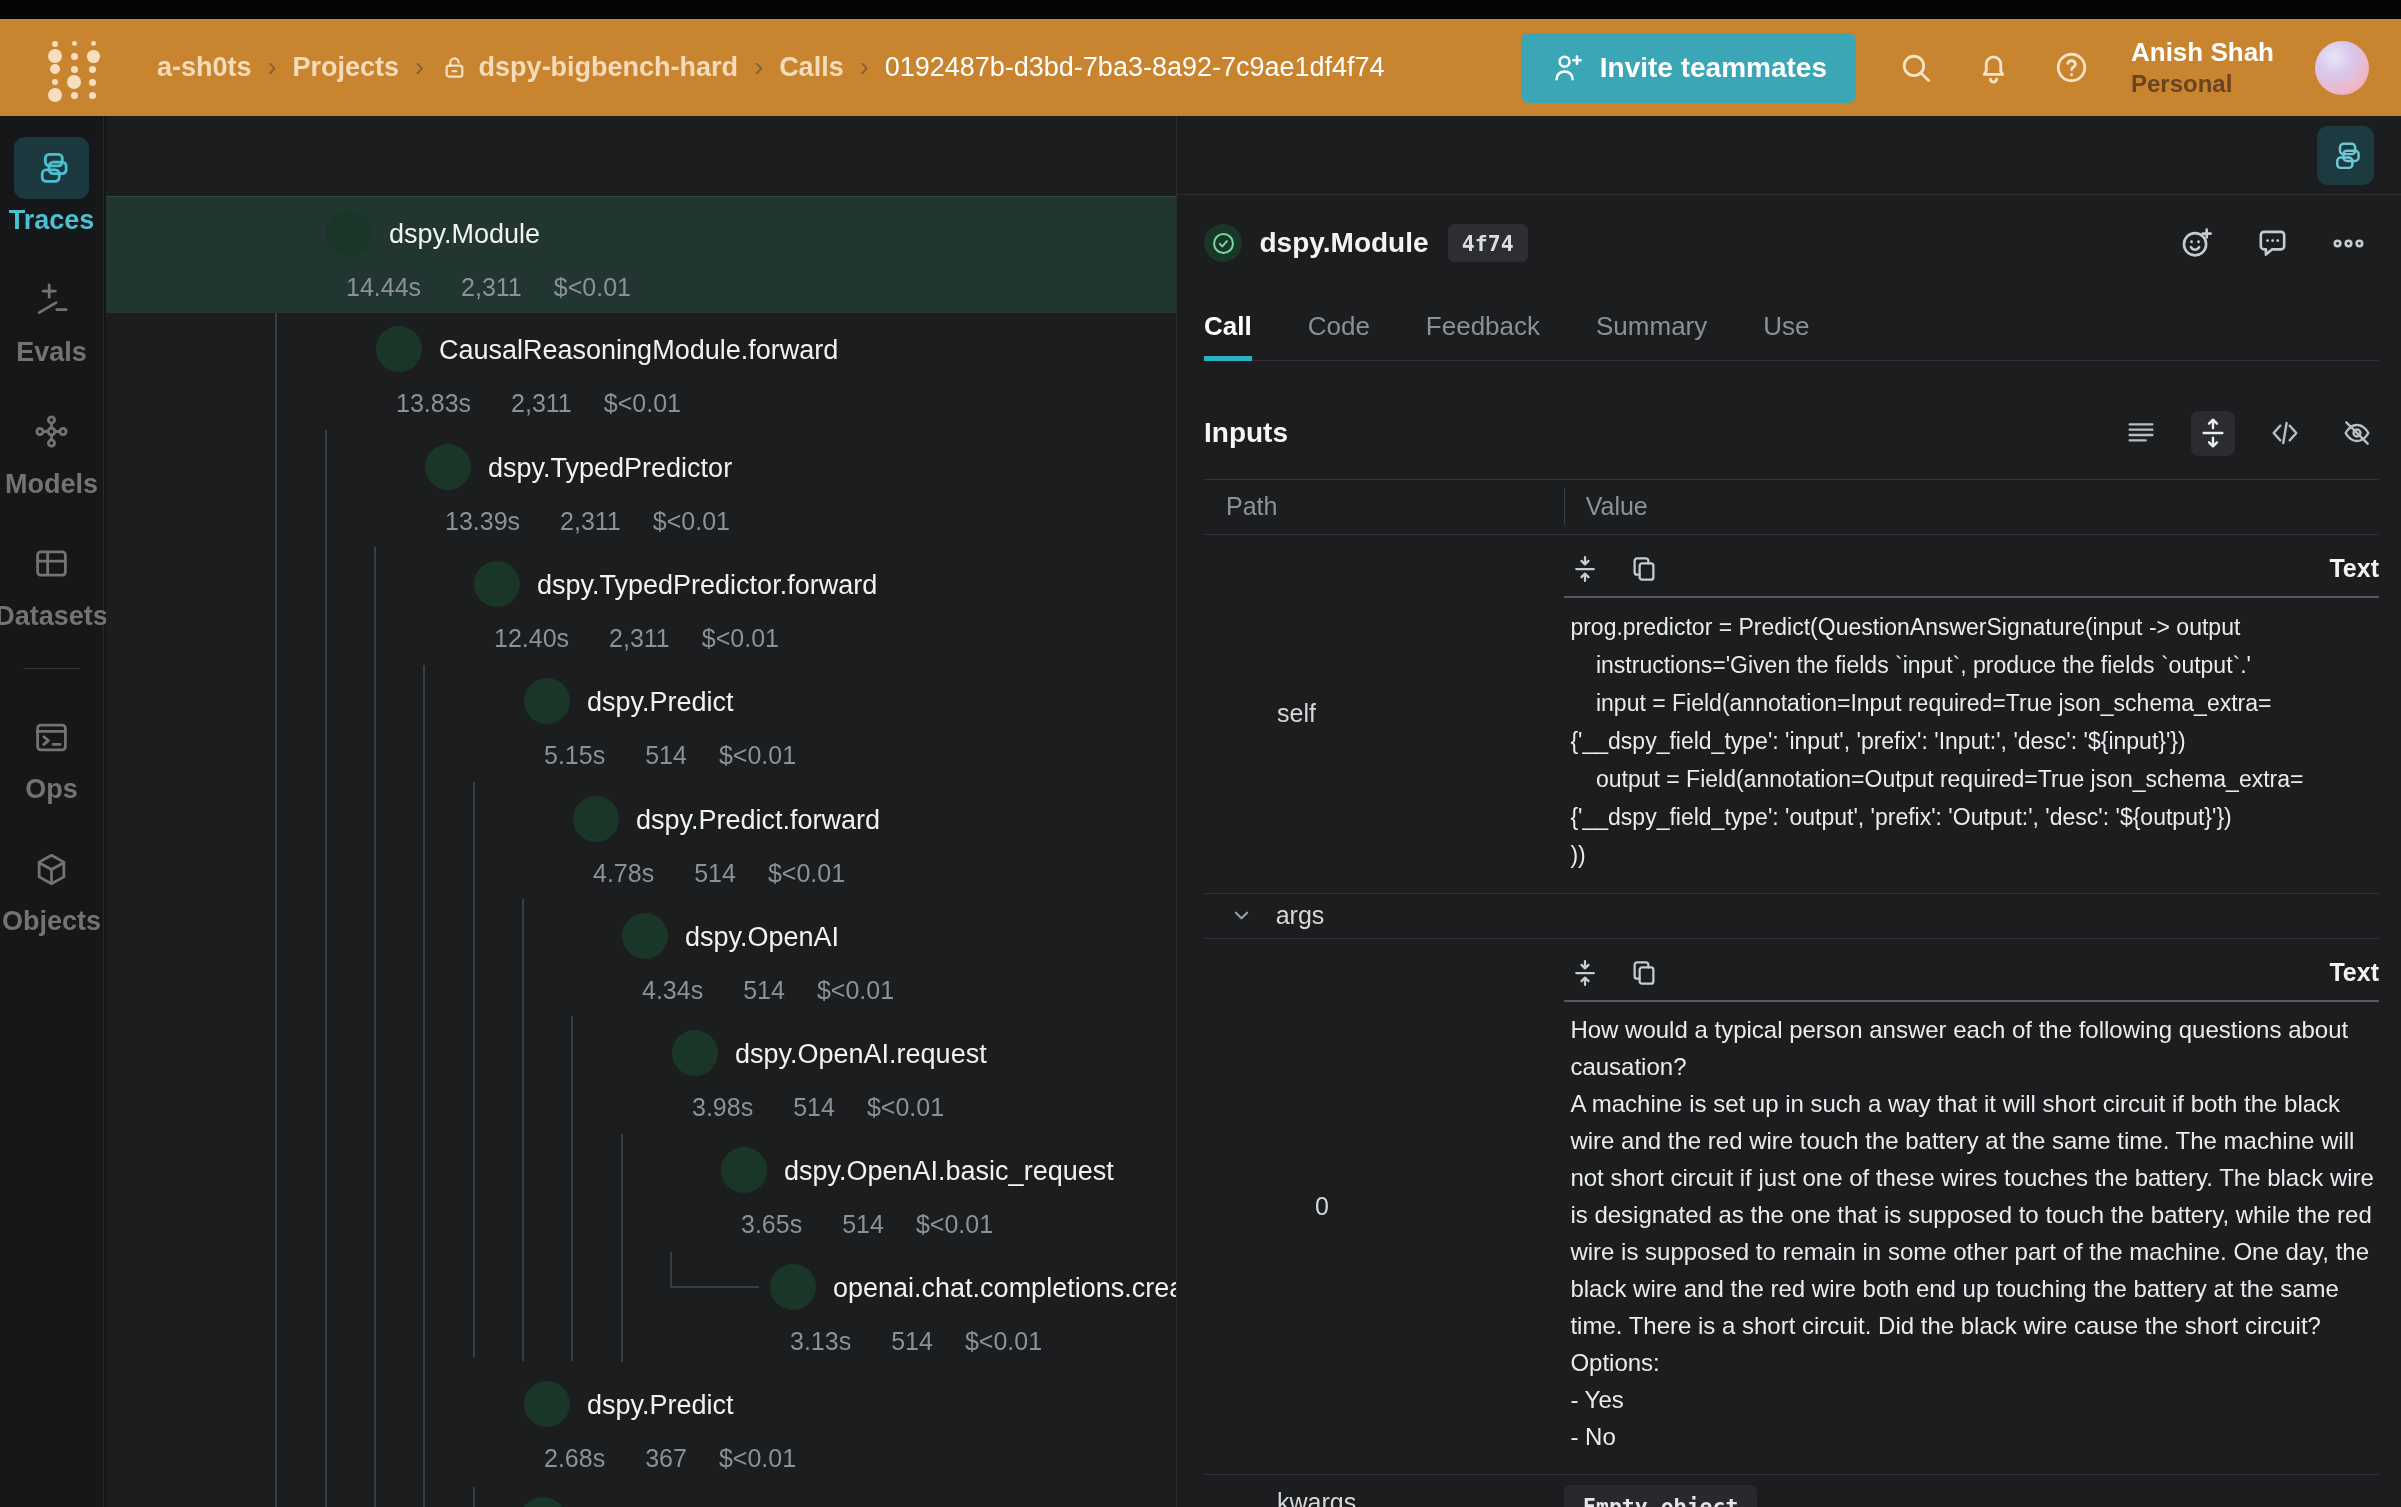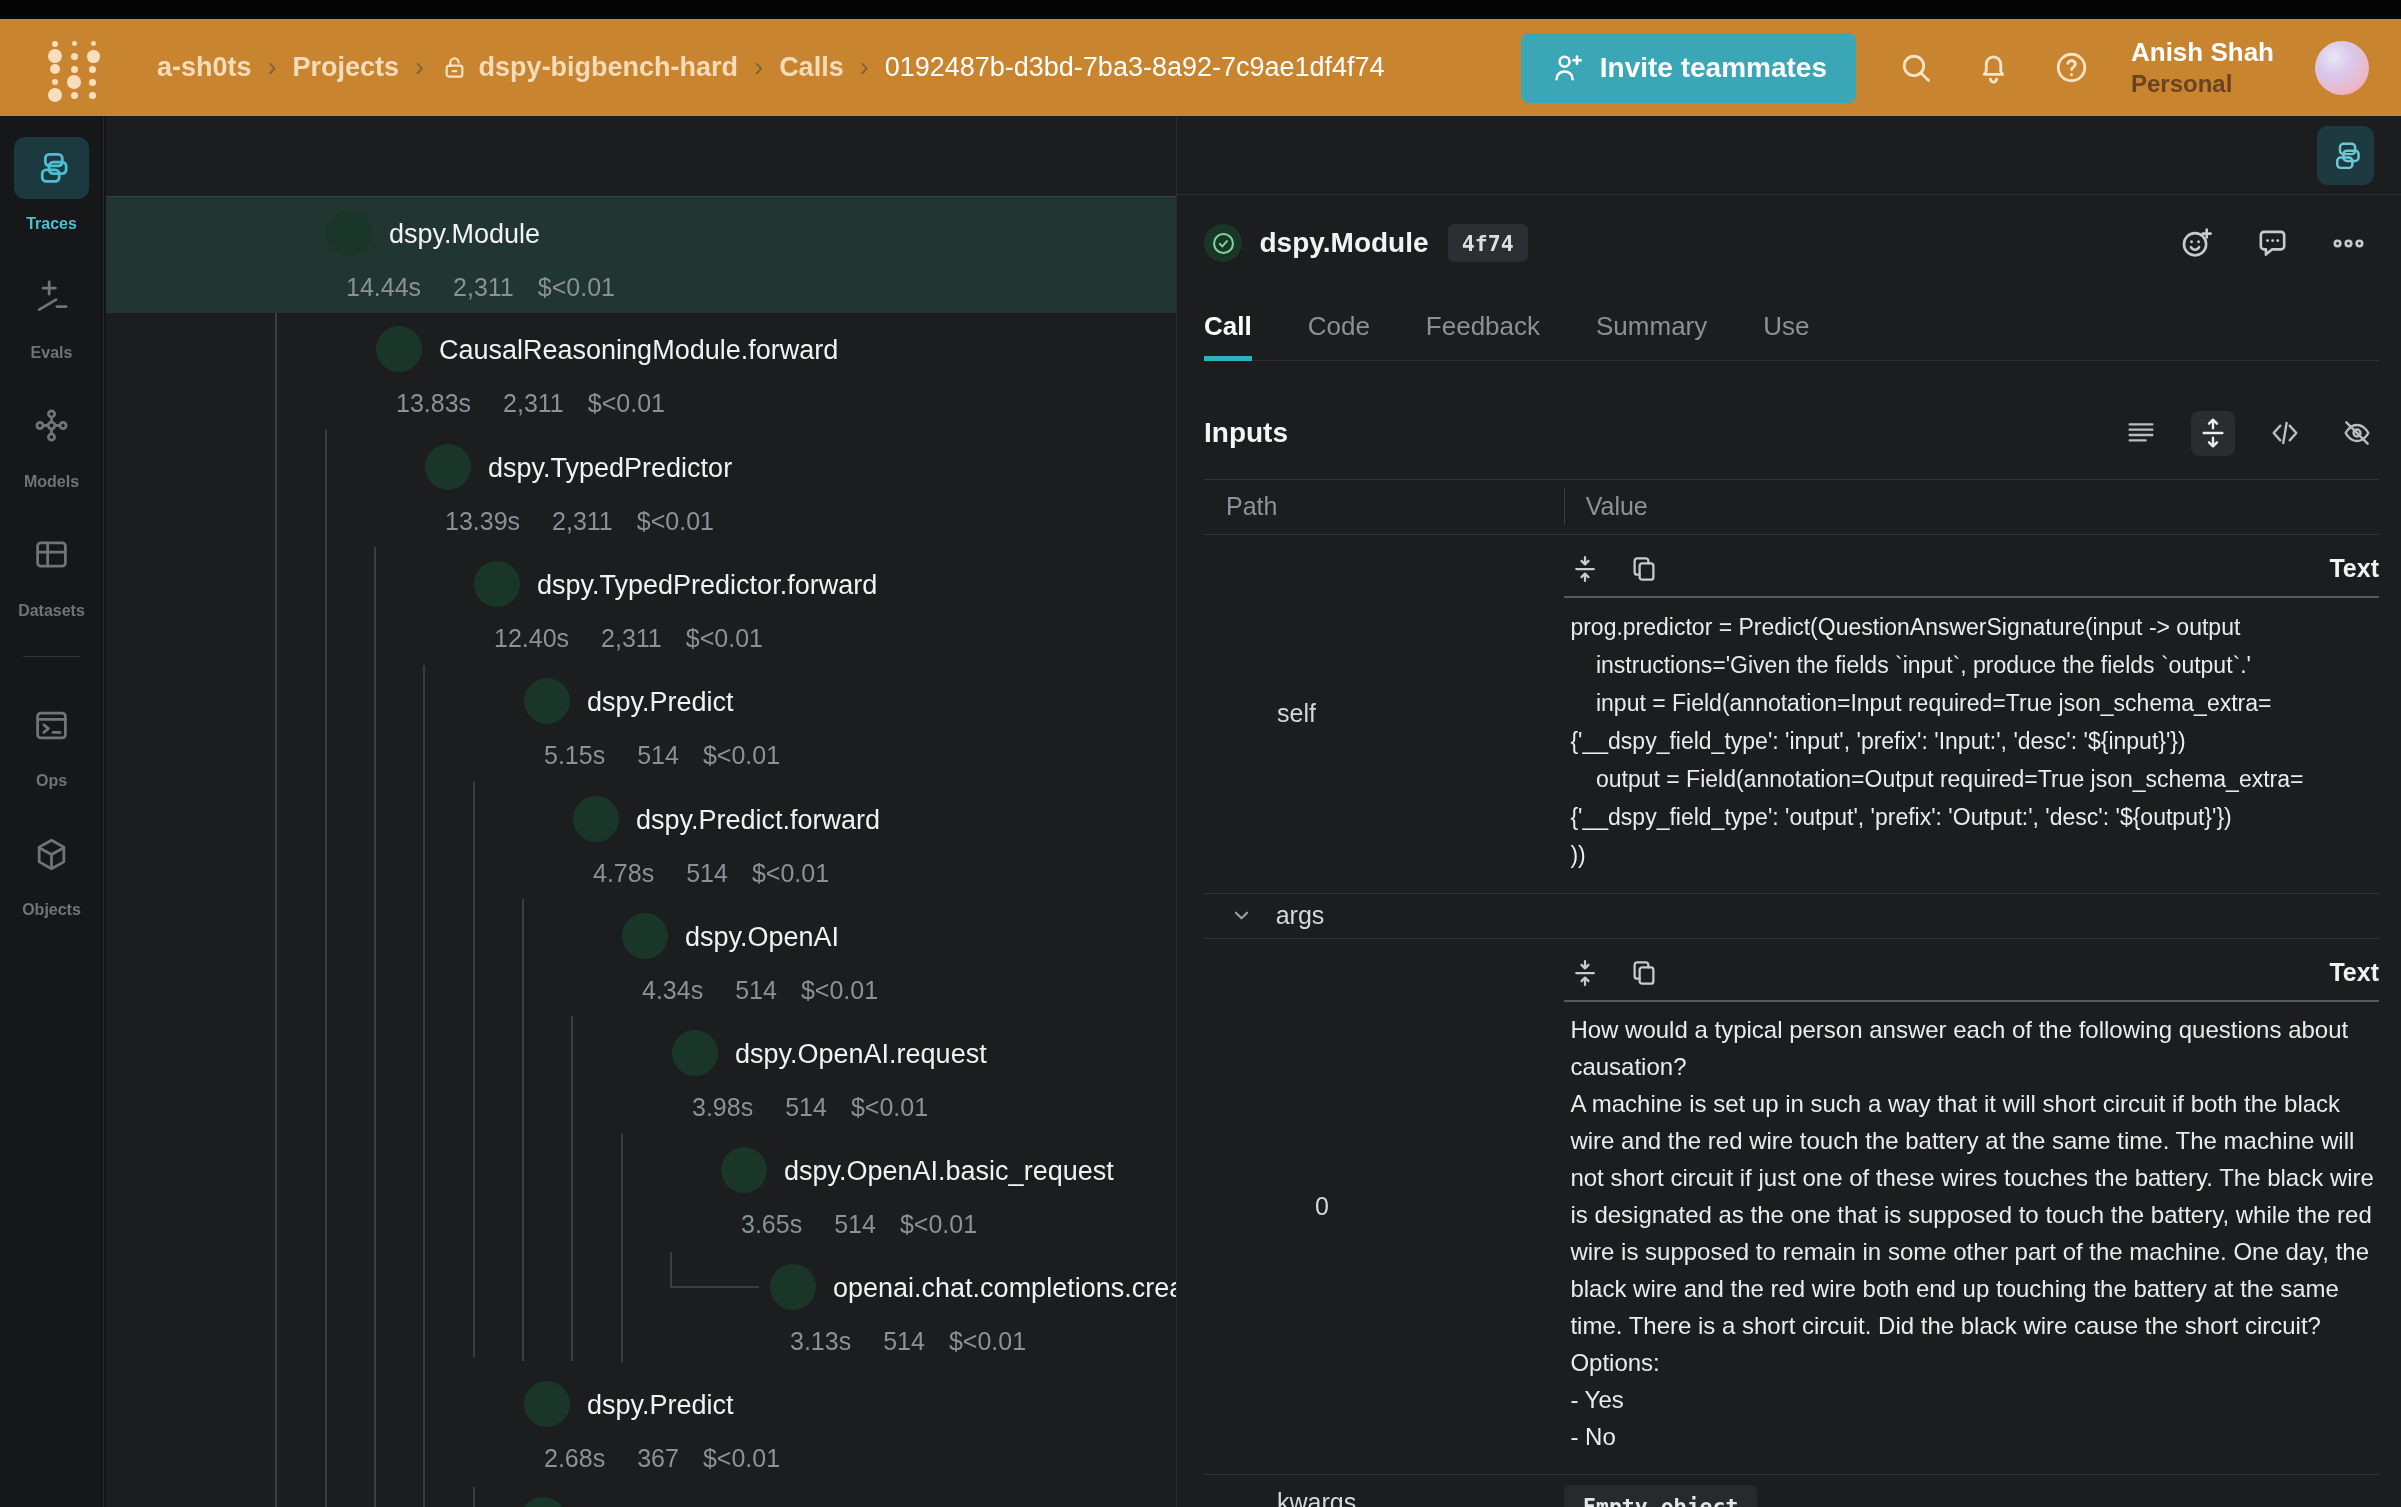--- a/index.html
+++ b/index.html
@@ -33,35 +33,35 @@
           background:radial-gradient(circle at 35% 30%,#e8e6f7 0%,#d9c7ec 35%,#eeb7c6 70%,#e59aae 100%);}
 
   
   .sidebar{position:absolute;left:0;top:116px;width:104px;bottom:0;background:#151719;
            border-right:1.6px solid #27292b;display:flex;flex-direction:column;align-items:center;padding-top:20.7px;}
   .side-item{display:flex;flex-direction:column;align-items:center;margin-bottom:33px;color:#737373;cursor:pointer;}
   .side-tile{width:75px;height:62px;border-radius:11px;display:flex;align-items:center;justify-content:center;}
   .side-item svg{width:37px;height:37px;stroke:currentColor;}
   .side-item.active{color:#4cc0d0;}
   .side-item.active .side-tile{background:#1c393f;}
-  .side-label{font-size:16px;font-weight:700;margin-top:16px;}
+  .side-label{font-size:27px;font-weight:700;margin-top:6px;}
   .side-divider{width:57px;height:1.6px;background:#303234;margin:3.2px 0 37px;}
 
   
   .tree{position:absolute;left:106px;top:116px;width:1070px;bottom:0;background:#1b1d1f;overflow:hidden;}
   .guide{position:absolute;width:1.6px;background:#3b3e41;}
   .guide.h{height:1.6px;width:89px;}
   .trow{position:absolute;left:0;right:0;height:117px;cursor:pointer;}
   .trow.selected{background:#213531;border-top:1.6px solid #30493f;}
   .chev{position:absolute;top:24px;width:29px;height:29px;color:#a9afb4;}
   .status{position:absolute;top:12.7px;width:46px;height:46px;border-radius:50%;background:#1a3628;
           display:flex;align-items:center;justify-content:center;}
   .status svg{width:32px;height:32px;stroke:#79d79b;}
   .ttitle{position:absolute;top:22px;font-size:27px;color:#f1f2f3;white-space:nowrap;}
-  .tmeta{position:absolute;top:76px;display:flex;align-items:center;gap:24px;font-size:25px;color:#8b9199;white-space:nowrap;}
+  .tmeta{position:absolute;top:76px;display:flex;align-items:center;gap:32px;font-size:25px;color:#8b9199;white-space:nowrap;}
   .mitem{display:flex;align-items:center;gap:8px;}
 
   
   .rightpanel{position:absolute;left:1176px;top:116px;right:0;bottom:0;background:#1b1d1f;border-left:1.6px solid #292b2d;}
   .rp-top{position:relative;height:79px;border-bottom:1.6px solid #2c2e30;}
   .tree-toggle{position:absolute;right:27px;top:9.5px;width:57px;height:59px;border-radius:11px;background:#1d3a40;
                display:flex;align-items:center;justify-content:center;cursor:pointer;}
   .tree-toggle svg{width:33px;height:33px;stroke:#6fc6d4;}
   .rp-head{display:flex;align-items:center;padding:29px 35px 0 27px;}
   .rp-head .status{position:static;width:38px;height:38px;}

